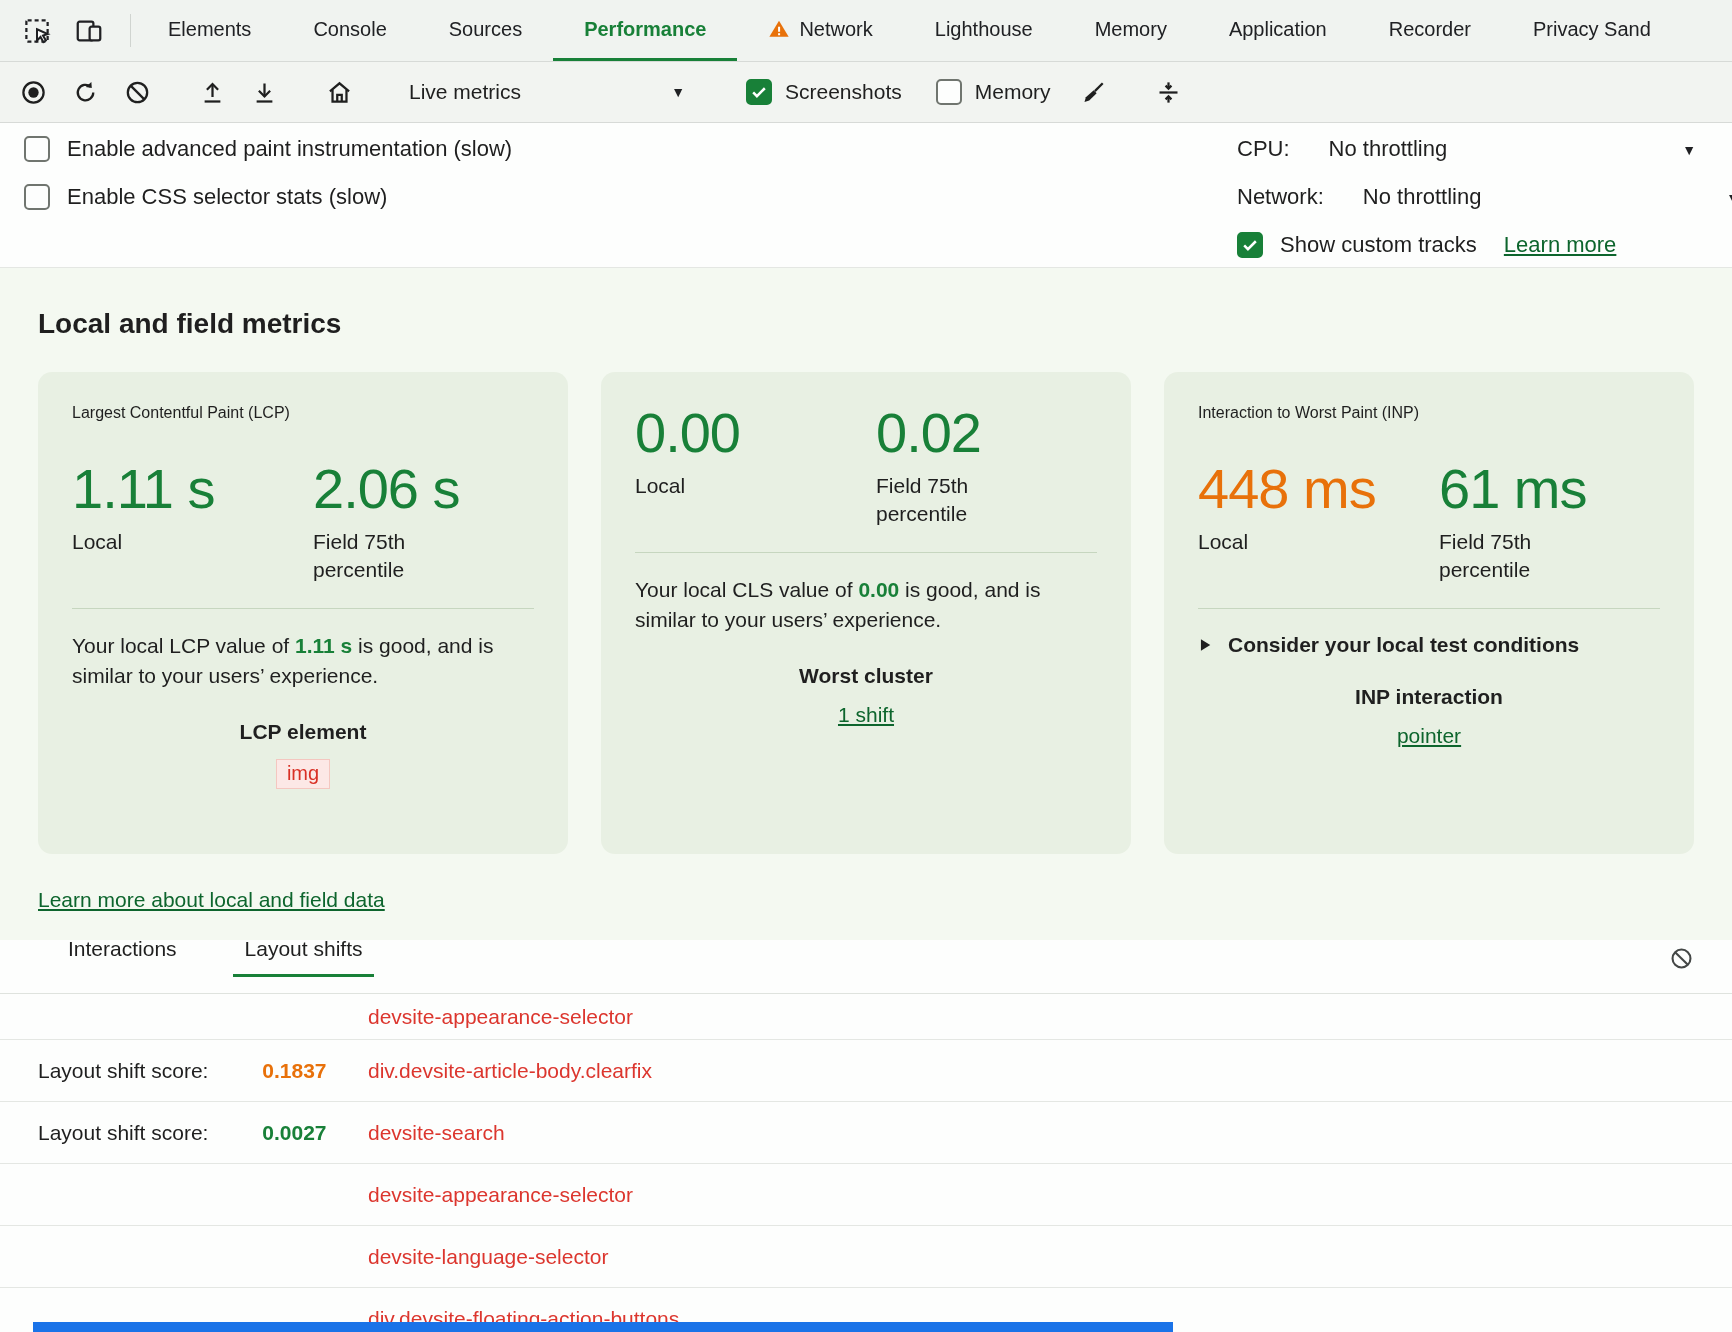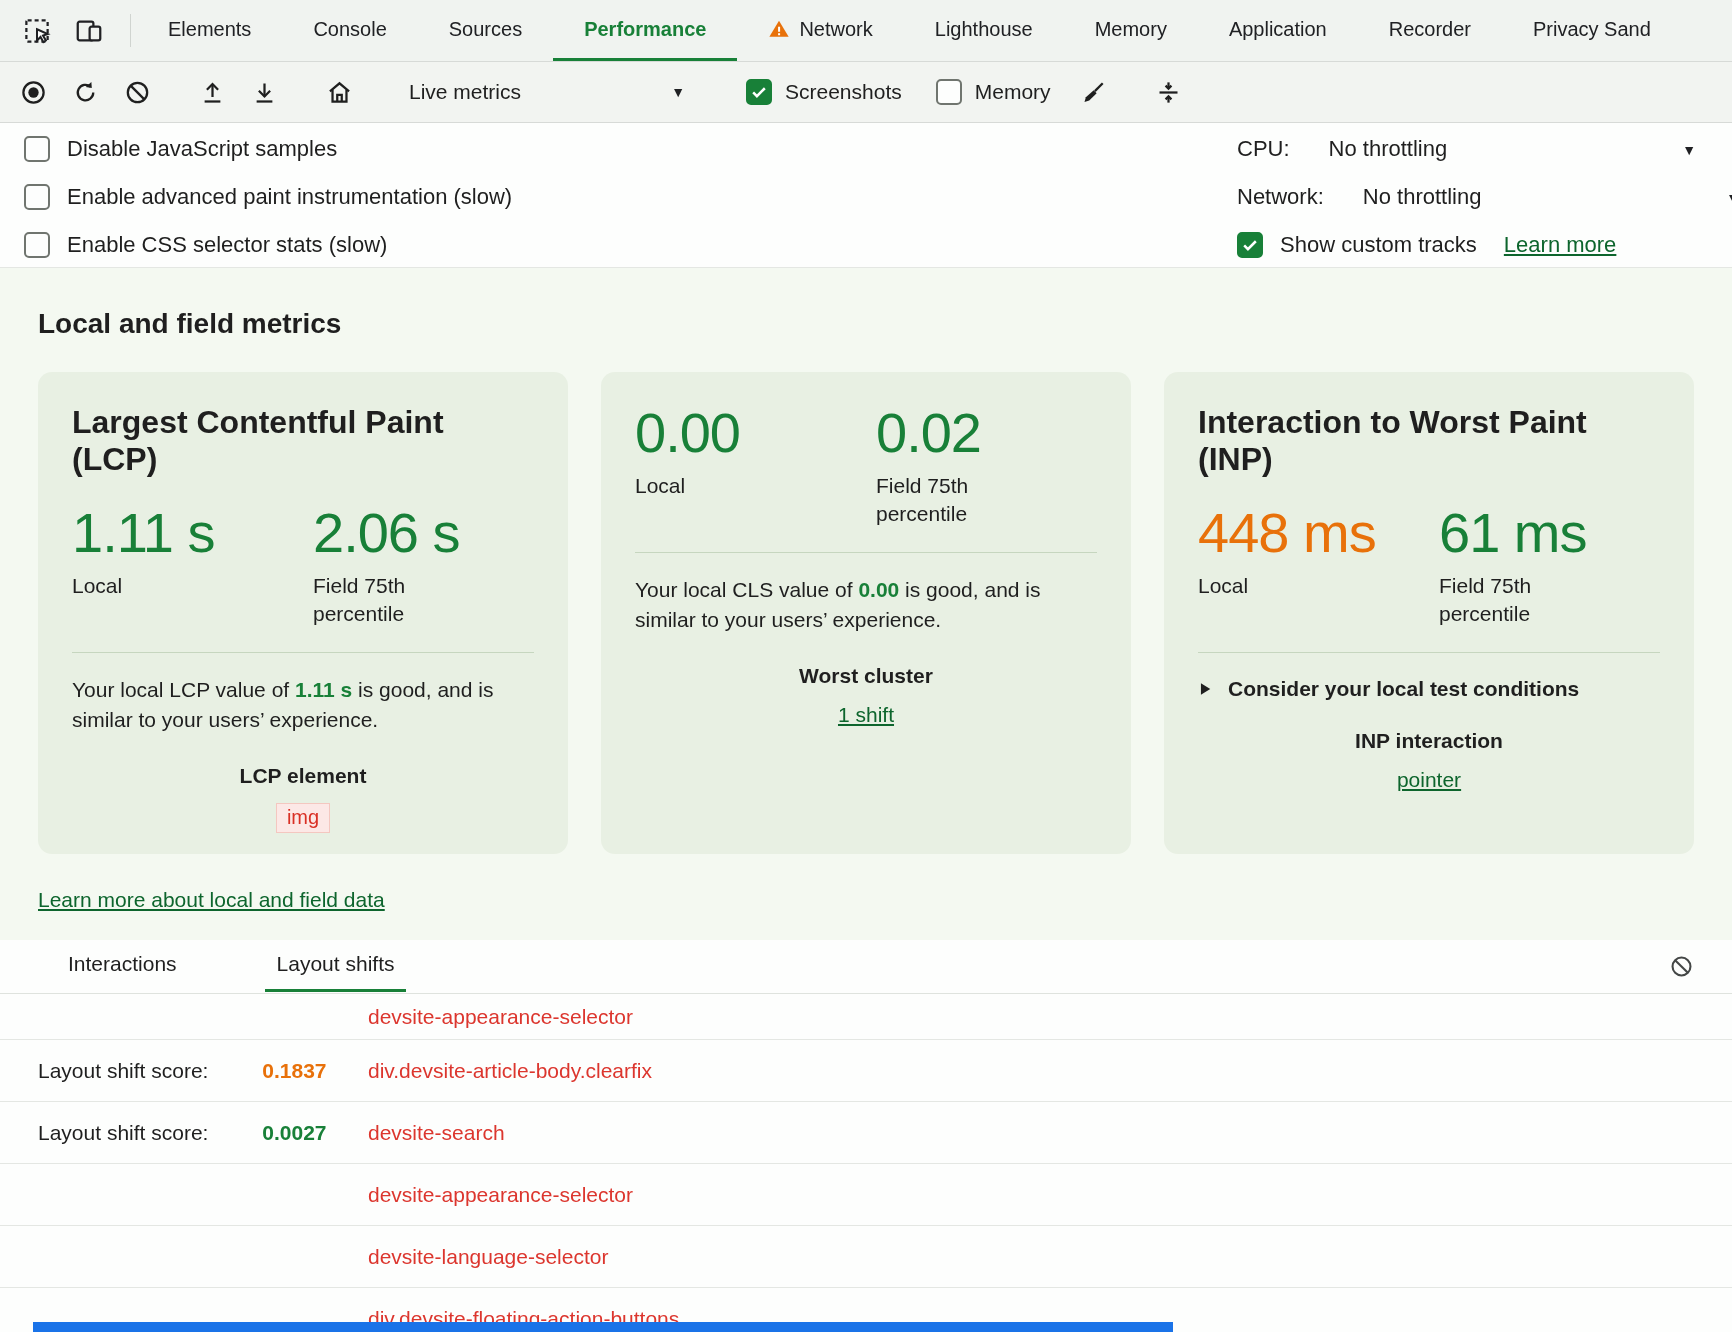--- a/index.html
+++ b/index.html
@@ -60,21 +60,21 @@
   .caret-cpu { right:36px; }
   .caret-net { right:-8px; }
   .link { color:#0d652d; text-decoration:underline; }
   .settings .link { margin-left:10px; font-size:22px; }
 
   
   .metrics { background:#f4f9f1; padding:40px 38px 28px; }
   .metrics-heading { font-size:28px; font-weight:700; color:#1f1f1f; margin-bottom:32px; }
   .cards { display:flex; gap:33px; }
   .card { width:530px; height:482px; background:#e8f0e3; border-radius:14px; padding:32px 34px; }
-  .card-title { font-size:32px; font-weight:700; margin-bottom:26px; }
+  .card-title { font-size:16px; font-weight:400; margin-bottom:38px; }
   .values { display:flex; }
   .val-col:first-child { width:241px; }
   .val { font-size:56px; letter-spacing:-1px; line-height:1.04; }
   .val.good { color:#188038; }
   .val.bad  { color:#e8710a; }
   .val-label { font-size:21px; margin-top:10px; line-height:1.32; max-width:130px; }
   .card-divider { height:1px; background:#c6d6bf; margin:24px 0 22px; }
   .desc { font-size:21px; line-height:1.45; }
   .hl { font-weight:700; }
   .hl.good { color:#188038; }
@@ -85,21 +85,21 @@
     color:#d93025; background:#fce8e6; border:1px solid #f4c7c0;
     padding:2px 10px 3px; border-radius:0; font-size:20px;
   }
   .disclosure { margin-top:24px; display:flex; align-items:center; gap:16px; font-size:21px; font-weight:700; cursor:pointer; }
   .disclosure svg { width:14px; height:14px; display:block; }
   .card .link { font-size:21px; }
   .metrics-learnmore { display:inline-block; margin-top:34px; font-size:21px; }
 
   
   .logs { background:#fdfefd; }
-  .log-tabs { display:flex; align-items:flex-start; height:54px; padding:0 30px 0 56px; border-bottom:1px solid #dfe3de;gap:32px; }
+  .log-tabs { display:flex; align-items:flex-end; height:54px; padding:0 30px 16px 56px; border-bottom:1px solid #dfe3de; }
   .ltab { font-size:21px; font-weight:500; padding:12px 12px 13px; border-bottom:3px solid transparent; margin-right:44px; cursor:pointer; }
   .ltab.selected { border-bottom-color:#188038; }
   .clear-log { margin-left:auto; align-self:center; }
   .clear-log svg { width:25px; height:25px; }
   .log-row {
     display:grid; grid-template-columns:330px 1fr; align-items:center;
     height:62px; padding:0 38px; border-bottom:1px solid #e4e7e3; font-size:21px;
   }
   .log-row.short { height:46px; }
   .score { color:#1f1f1f; }
@@ -242,24 +242,20 @@
         <path d="M12 3v5.2"></path>
         <path d="M9.4 5.9L12 8.5l2.6-2.6"></path>
         <path d="M12 21v-5.2"></path>
         <path d="M9.4 18.1L12 15.5l2.6 2.6"></path>
       </svg>
   </span>
 </div>
 
 <div class="settings">
   <div class="settings-left">
-    <label class="setting-row">
-      <span class="cb"></span>
-      <span>Disable JavaScript samples</span>
-    </label>
     <label class="setting-row">
       <span class="cb"></span>
       <span>Enable advanced paint instrumentation (slow)</span>
     </label>
     <label class="setting-row">
       <span class="cb"></span>
       <span>Enable CSS selector stats (slow)</span>
     </label>
   </div>
   <div class="settings-right">

